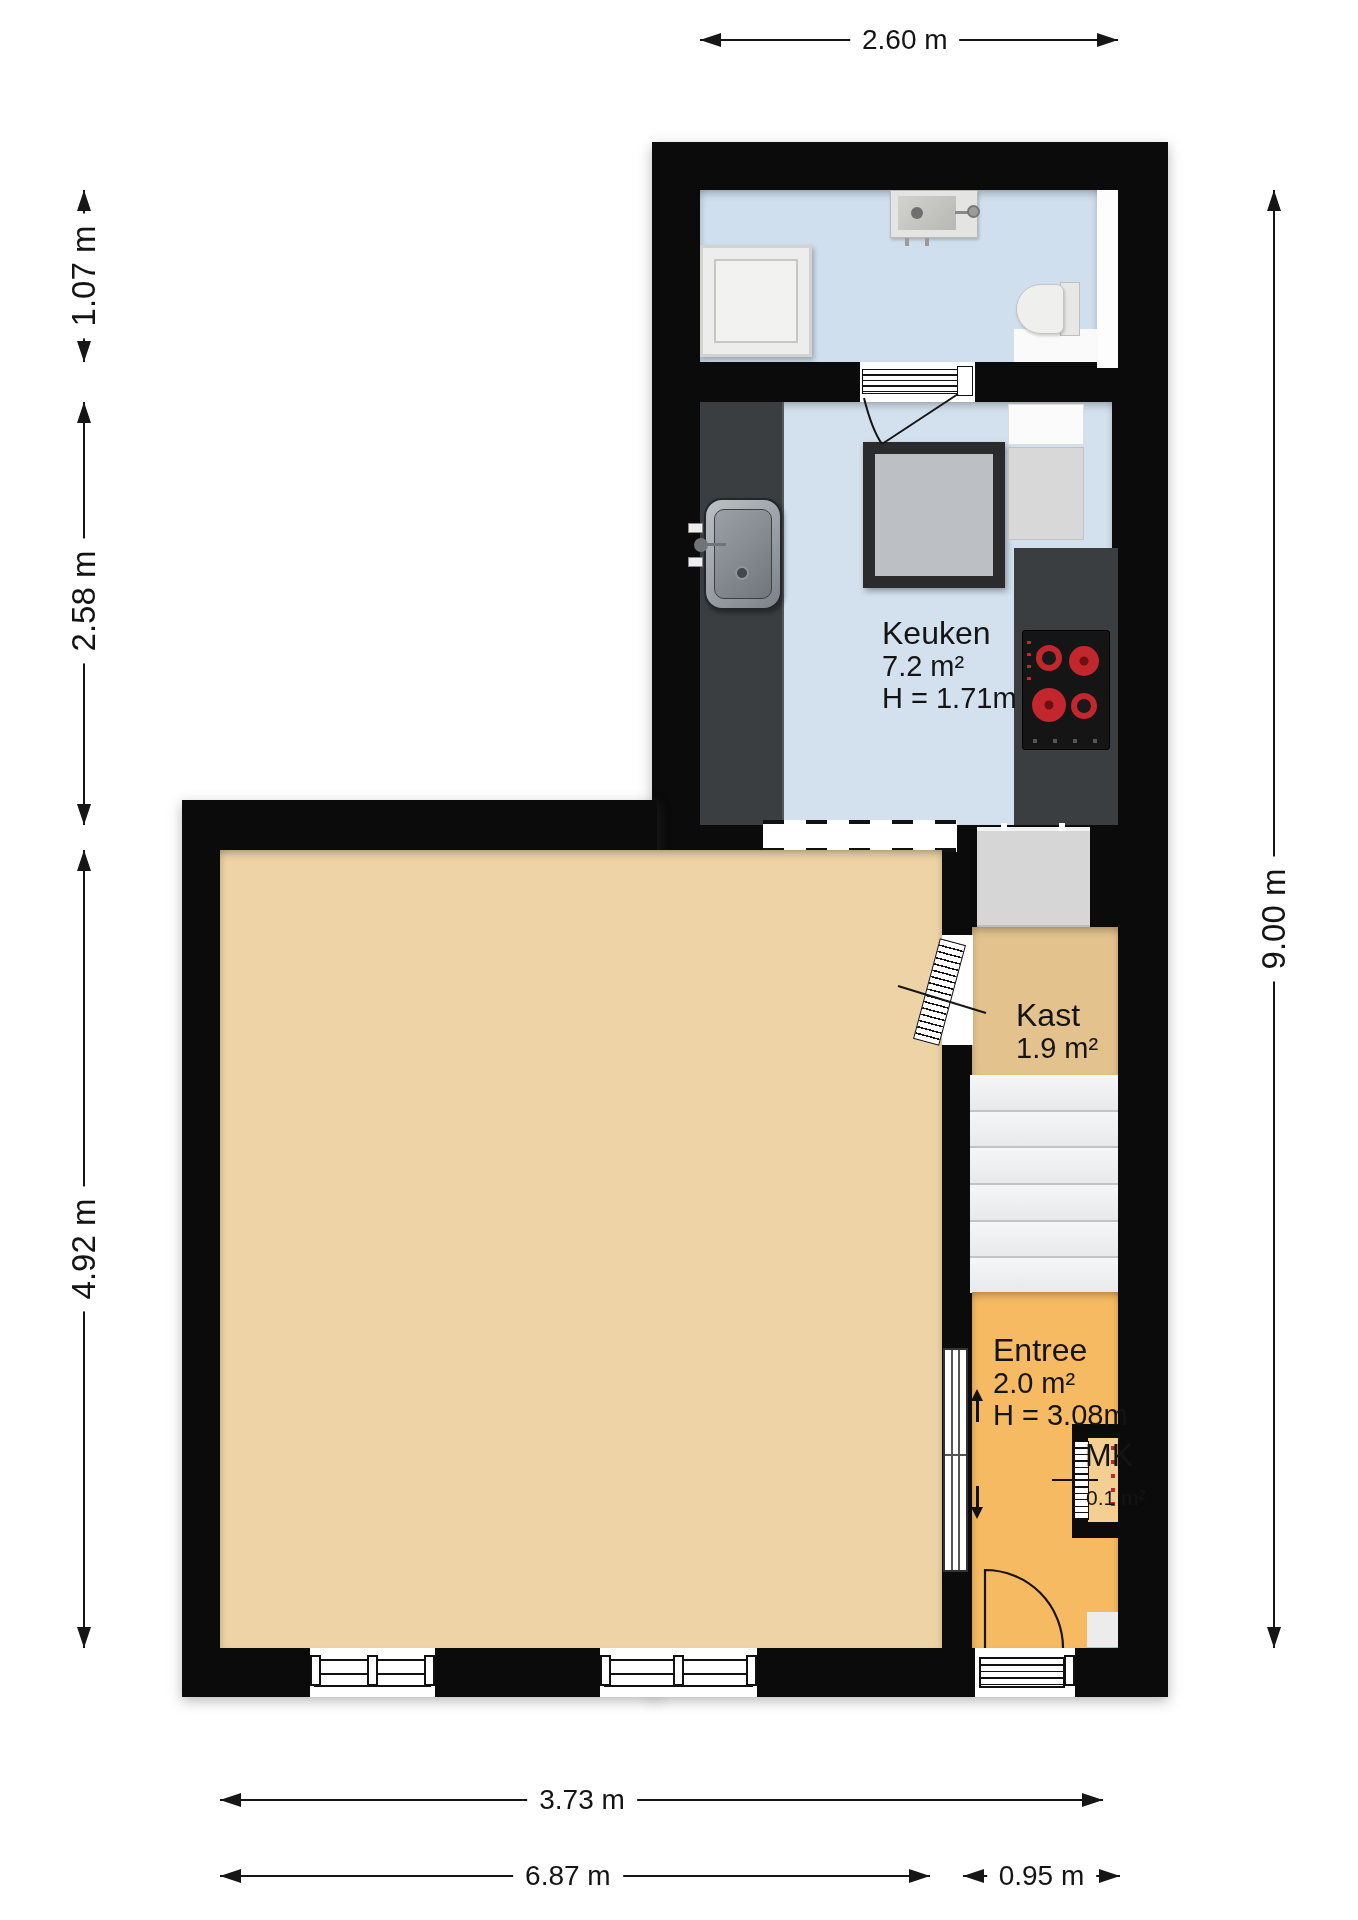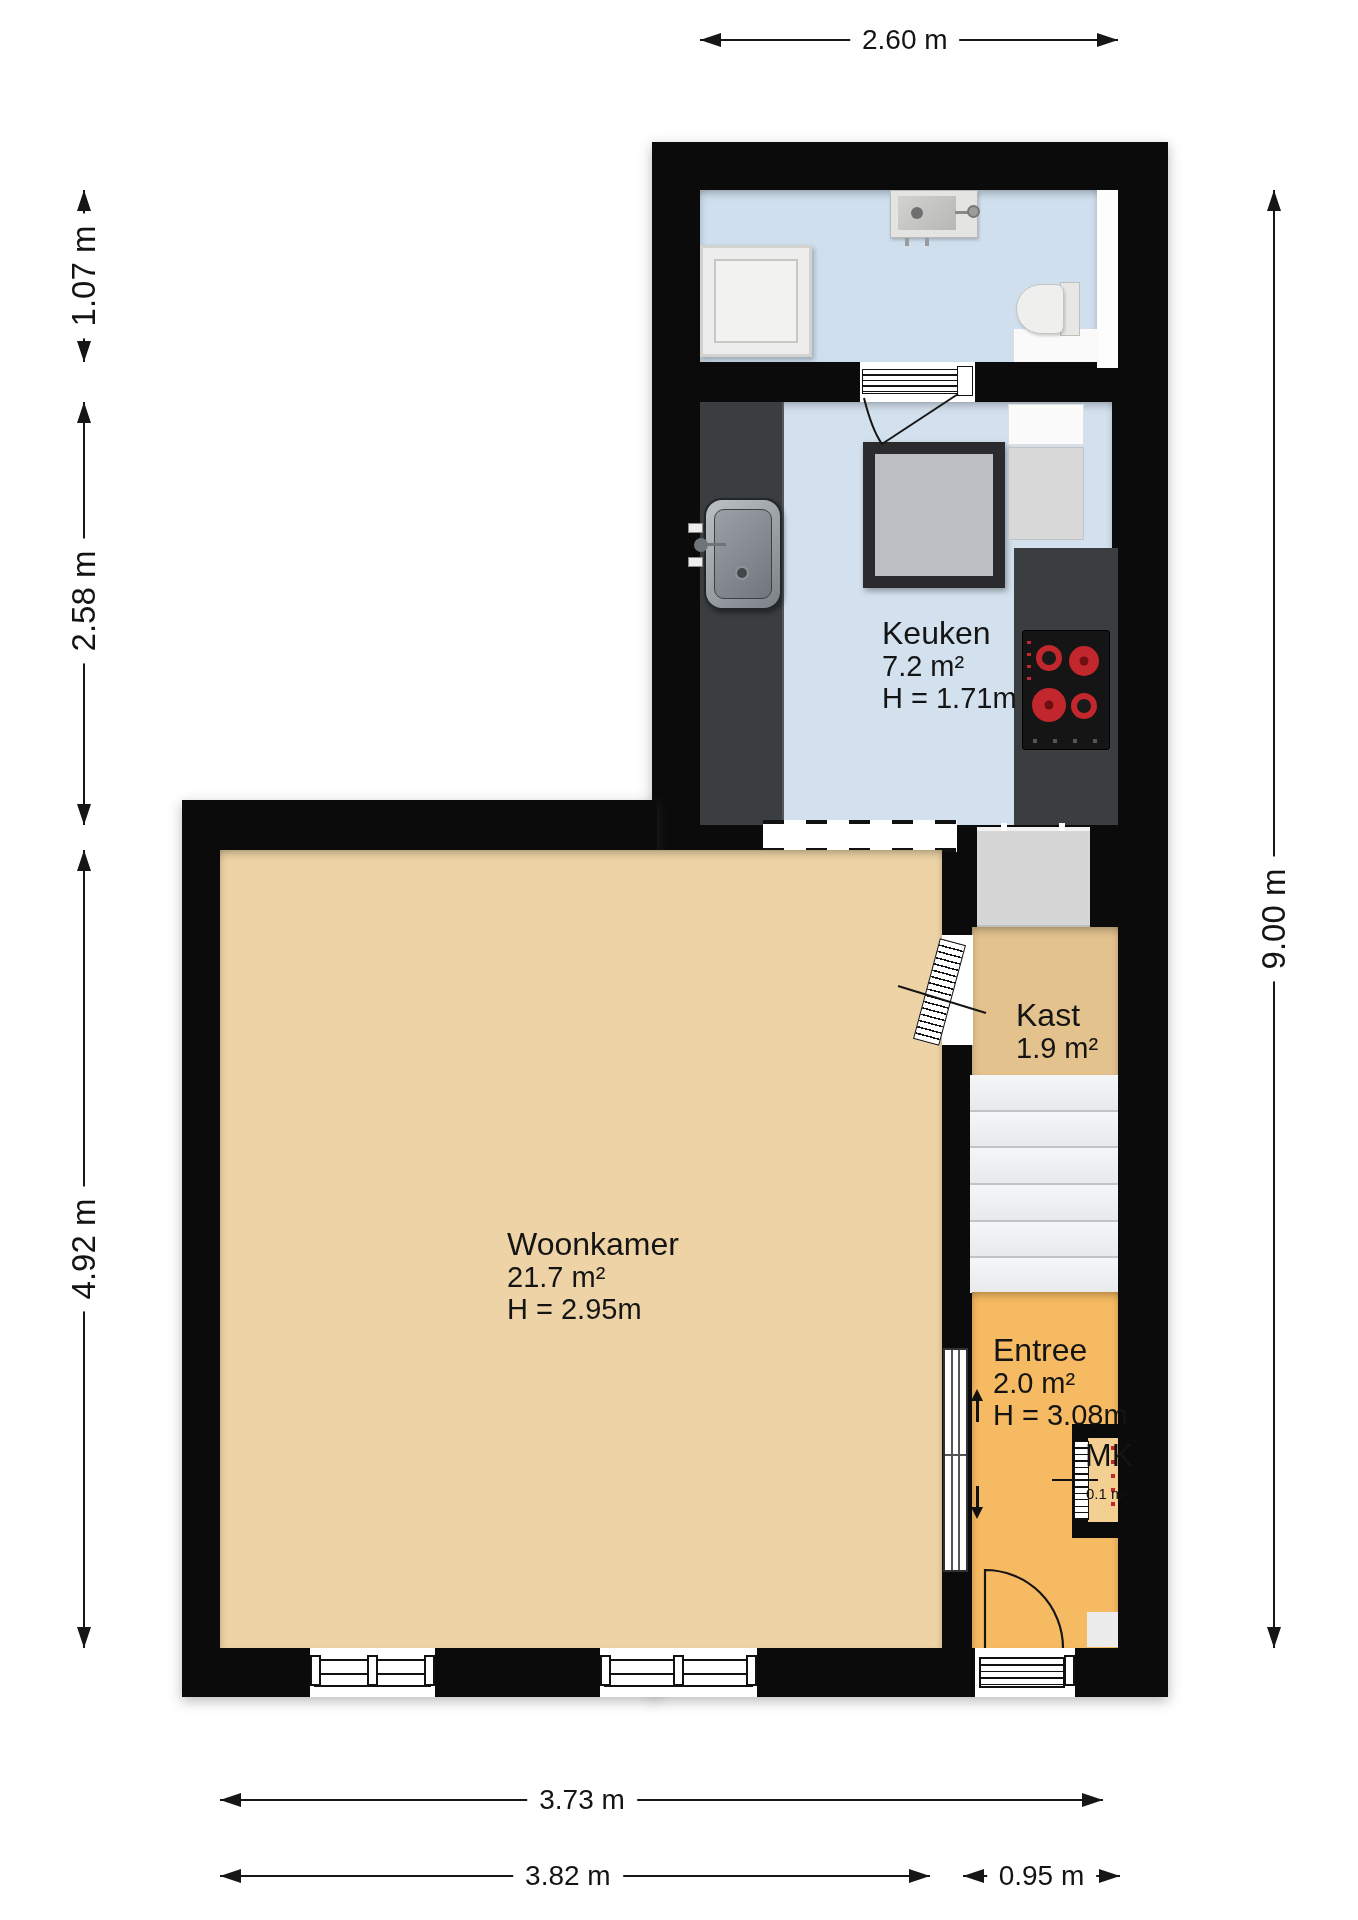--- a/index.html
+++ b/index.html
@@ -126,25 +126,20 @@
     <div class="rsub">7.2 m²</div>
     <div class="rsub">H = 1.71m</div>
   </div>
 
   <div class="abs" style="left:763px;top:820px;width:194px;height:32px;background:#fff;">
     <div class="abs" style="left:0;top:0;width:100%;height:4px;background-image:repeating-linear-gradient(to right,#111 0 21px,transparent 21px 43px);"></div>
     <div class="abs" style="left:0;bottom:0;width:100%;height:4px;background-image:repeating-linear-gradient(to right,#111 0 21px,transparent 21px 43px);"></div>
   </div>
 
   <div class="floor shade" style="left:220px;top:850px;width:722px;height:798px;background:var(--living_floor);"></div>
-  <div class="room-label" style="left:507px;top:1227px;">
-    <div class="rname">Woonkamer</div>
-    <div class="rsub">21.7 m²</div>
-    <div class="rsub">H = 2.95m</div>
-  </div>
 
   <div class="abs" style="left:977px;top:827px;width:113px;height:100px;background:#d6d6d6;border-top:4px solid #f1f1f1;border-bottom:2px solid #bdbdbd;box-sizing:border-box;">
     <div class="abs" style="left:24px;top:-8px;width:6px;height:8px;background:#fff;"></div>
     <div class="abs" style="left:82px;top:-8px;width:6px;height:8px;background:#fff;"></div>
   </div>
 
   <div class="floor shade" style="left:972px;top:927px;width:146px;height:148px;background:var(--kast_floor);"></div>
   <div class="room-label" style="left:1016px;top:998px;">
     <div class="rname">Kast</div>
     <div class="rsub">1.9 m²</div>
@@ -183,21 +178,21 @@
   <div class="abs" style="left:1072px;top:1424px;width:56px;height:114px;background:var(--wall);z-index:4;"></div>
   <div class="abs" style="left:1088px;top:1438px;width:30px;height:84px;background:var(--mk_floor);z-index:4;">
     <div class="abs" style="right:3px;top:8px;width:4px;height:66px;background-image:repeating-linear-gradient(to bottom,#c1272d 0 4px,transparent 4px 14px);"></div>
   </div>
   <div class="abs" style="left:1074px;top:1441px;width:15px;height:79px;background:#fff;border:1.5px solid #111;box-sizing:border-box;background-image:repeating-linear-gradient(to bottom,transparent 0 5px,#111 5px 6.5px);z-index:5;"></div>
   <div class="abs" style="left:1052px;top:1479px;width:46px;height:0;border-top:2px solid #111;z-index:6;"></div>
   <div class="room-label" style="left:1085px;top:1438px;z-index:6;">
     <div style="font-size:32px;">MK</div>
   </div>
   <div class="room-label" style="left:1086px;top:1486px;z-index:6;">
-    <div style="font-size:15px;">0.1 m²</div>
+    <div style="font-size:21px;">0.1 m²</div>
   </div>
 
   <svg class="swing" style="left:978px;top:1558px;" width="94" height="92" viewBox="0 0 94 92">
     <path d="M7,90 L7,12 A78,78 0 0 1 85,90" stroke="#161616" stroke-width="2.2" fill="none"></path>
   </svg>
   <div class="abs" style="left:1087px;top:1612px;width:31px;height:35px;background:#ececec;"></div>
 
   <div class="win" style="left:310px;top:1648px;width:125px;height:49px;">
     <div class="bar"></div>
     <div class="cap" style="left:0;"></div>
@@ -244,21 +239,21 @@
   </div>
 
   <div class="dim-h" style="left:220px;top:1799px;width:883px;">
     <div class="head-l"></div>
     <div class="head-r"></div>
     <span class="lbl" style="left:41%;">3.73 m</span>
   </div>
   <div class="dim-h" style="left:220px;top:1875px;width:710px;">
     <div class="head-l"></div>
     <div class="head-r"></div>
-    <span class="lbl" style="left:49%;">3.82 m</span>
+    <span class="lbl" style="left:49%;">6.87 m</span>
   </div>
   <div class="dim-h" style="left:963px;top:1875px;width:157px;">
     <div class="head-l"></div>
     <div class="head-r"></div>
     <span class="lbl" style="left:50%;">0.95 m</span>
   </div>
 
 </div>
 
 </body></html>

